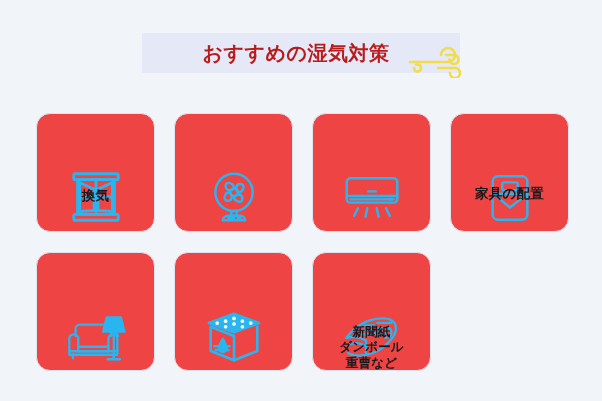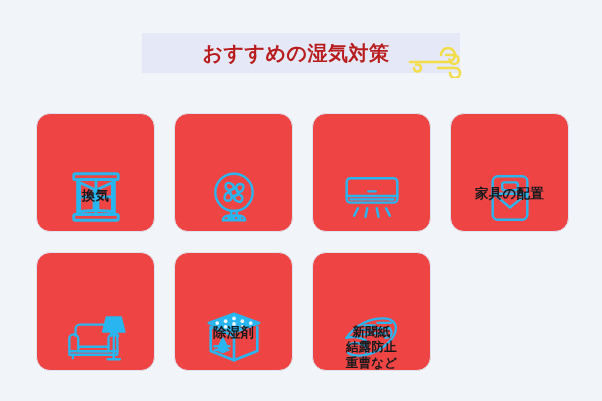--- a/index.html
+++ b/index.html
@@ -220,37 +220,36 @@
         <circle cx="49" cy="14" r="2" fill="#f4f7fa" stroke="none"></circle>
 
         <path d="M6 18 V44 L31 54 V28 Z"></path>
         <path d="M56 18 V44 L31 54"></path>
 
         <path d="M19 31 C19 31 15 38 15 41 a4 4 0 0 0 8 0 C23 38 19 31 19 31z" fill="#29b6f0" stroke="#29b6f0"></path>
         <path d="M10 39 h16"></path>
         <path d="M11 43 h4 M18 43 h3 M23 43 h2"></path>
       </svg>
     </div>
-    <div class="card-label">除湿剤</div>
   </div>
 
   <div class="card r2">
     <div class="card-icon">
       <svg viewBox="0 0 70 50" width="62" height="46" fill="none" stroke="#29b6f0" stroke-width="2.6" stroke-linejoin="round" stroke-linecap="round">
         <path d="M6 26 C18 10 34 4 48 4 c8 0 14 4 14 11 0 10 -12 22 -26 28 -10 4 -22 4 -28 0"></path>
         <path d="M6 26 c6 -2 16 -1 22 3"></path>
         <path d="M10 33 c6 -2 14 -1 19 3"></path>
         <path d="M28 29 c2 7 0 12 0 14"></path>
         <path d="M26 12 h12"></path>
         <path d="M24 17 h11"></path>
         <path d="M23 22 h10"></path>
         <path d="M41 9 h16"></path>
         <path d="M40 15 h15"></path>
         <path d="M38 21 h14"></path>
         <path d="M50 26 c4 0 7 -2 7 -6 0 -3 -2 -5 -5 -5"></path>
       </svg>
     </div>
     <div class="card-label small">新聞紙
-結露防止
+ダンボール
 重曹など</div>
   </div>
 
 </div>
 
 </body></html>

